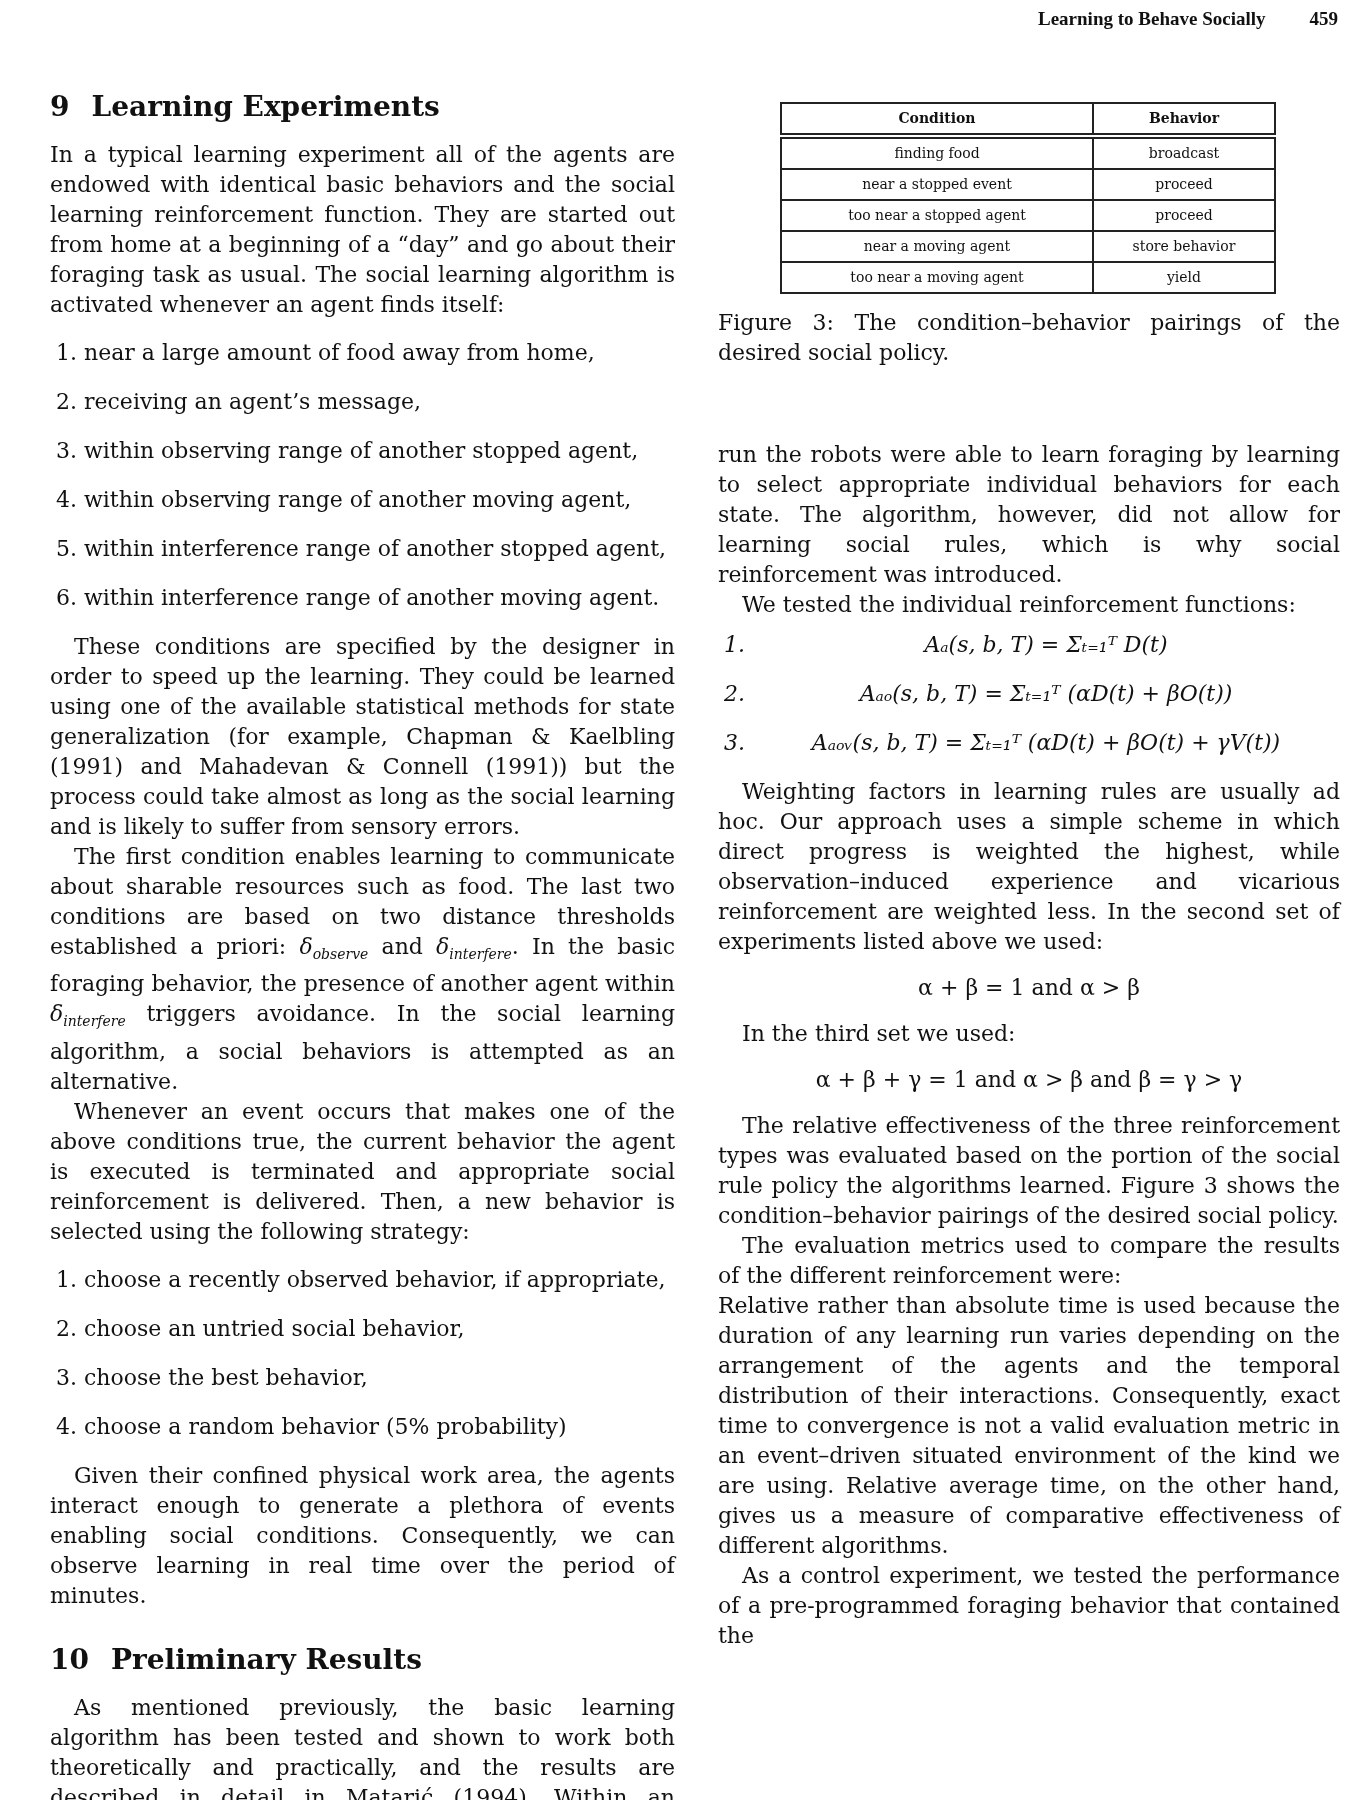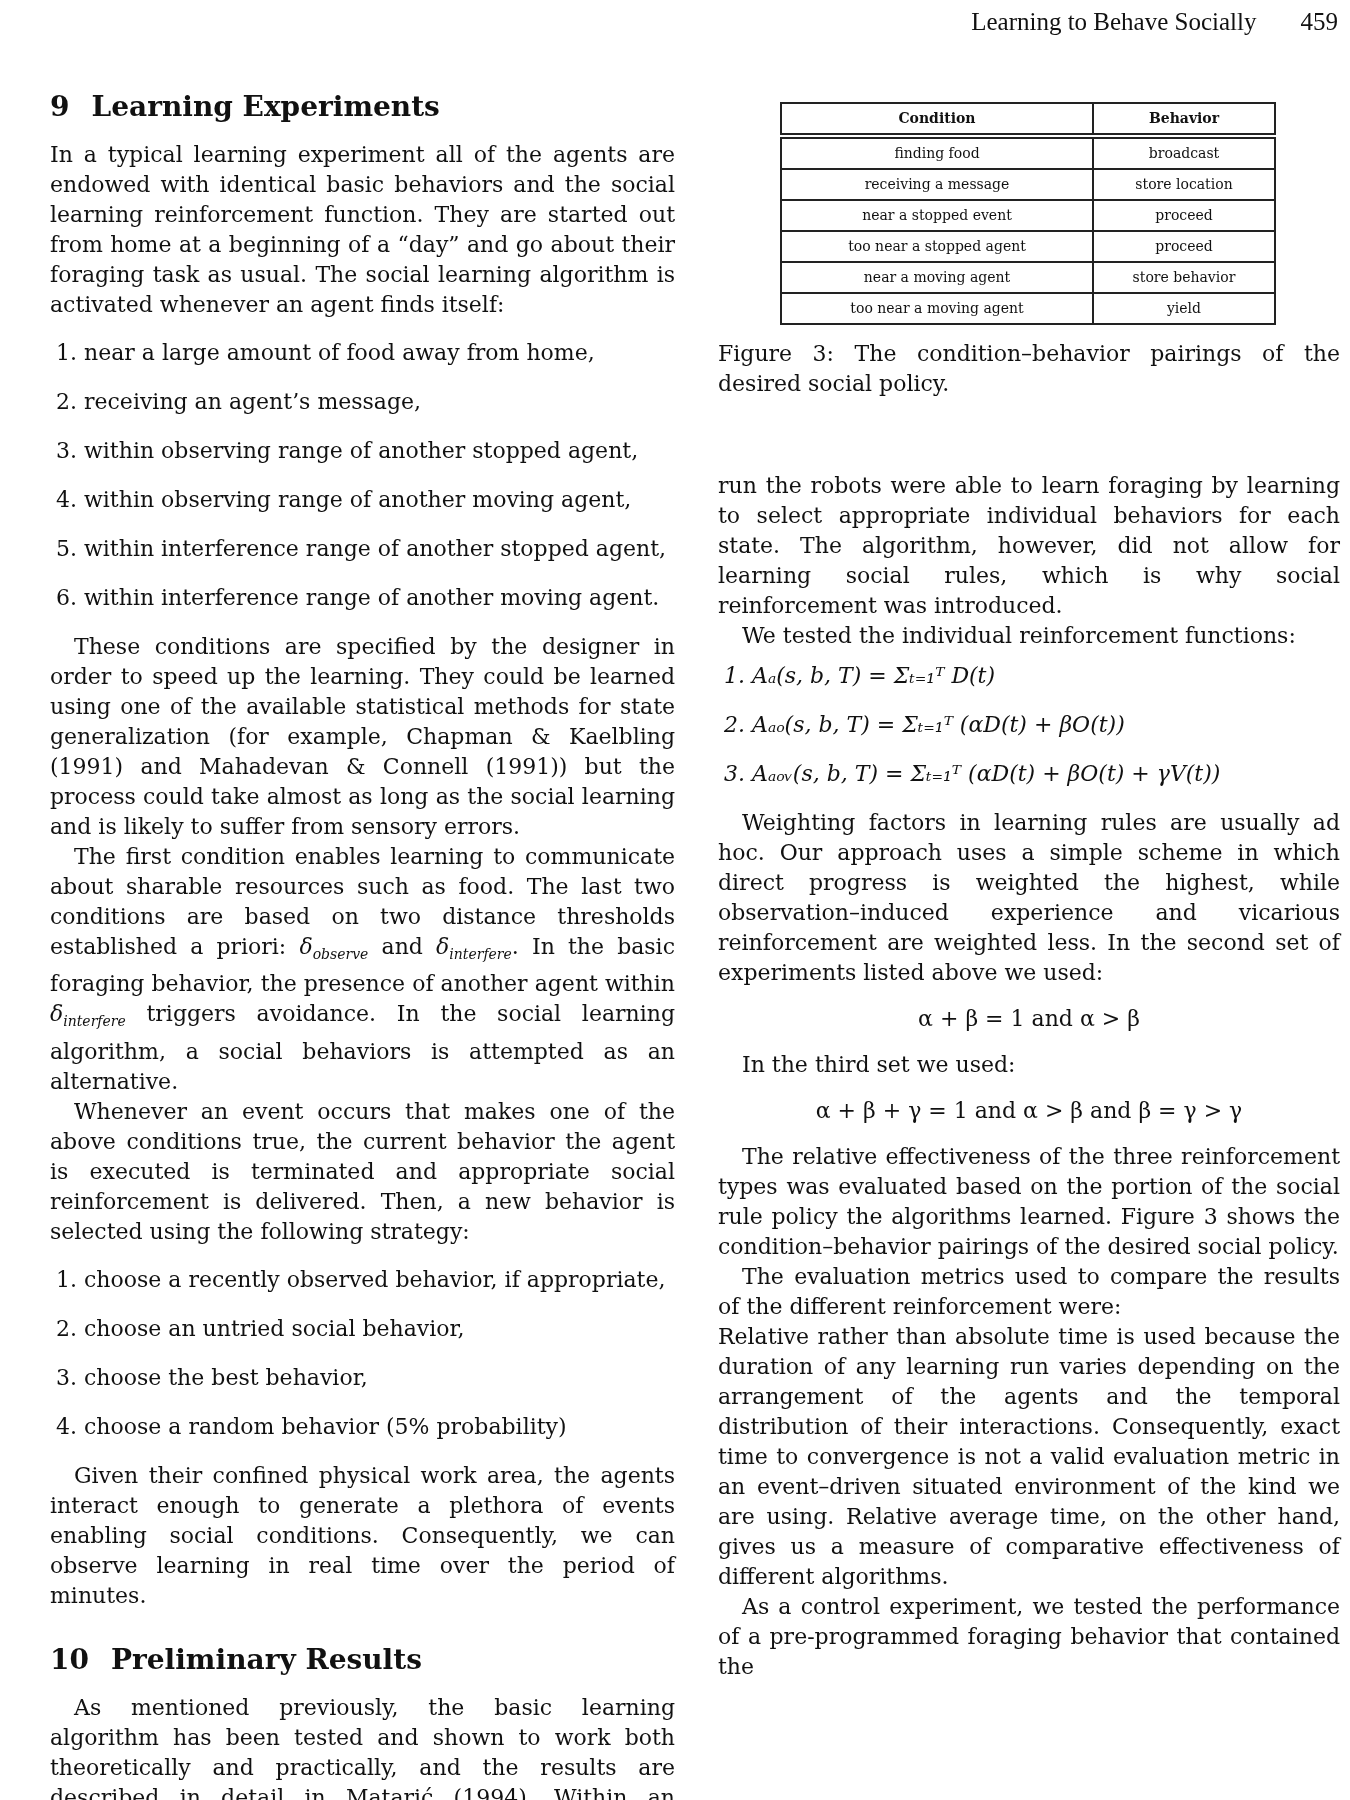--- a/index.html
+++ b/index.html
@@ -1,34 +1,34 @@
 <!DOCTYPE html>
 <html><head>
 <meta charset="utf-8">
 <style>
   html, body { margin:0; padding:0; background:#fff; }
   body { width:1350px; height:1800px; position:relative; overflow:hidden;
          font-family:"DejaVu Serif", serif; color:#111; }
   .running-head { position:absolute; top:8px; right:12px; font-family:"Liberation Serif", serif;
-                  font-weight:normal; font-size:25px; display:flex; gap:44px; }
+                  font-weight:bold; font-size:19px; display:flex; gap:44px; }
   .col { position:absolute; top:92px; font-size:22px; line-height:30px; }
   .left { left:50px; width:625px; }
   .right { left:718px; width:622px; }
   h2 { font-family:"DejaVu Serif", serif; font-size:28px; margin:0 0 18px 0; font-weight:bold; display:flex; gap:22px; }
   p { margin:0; text-align:justify; }
   p.indent { text-indent:24px; }
   ol { margin:18px 0 18px 0; padding-left:34px; }
   ol li { margin-bottom:19px; }
   .tbl { border-collapse:collapse; margin:6px 0 0 62px; font-size:14px; }
   .tbl td, .tbl th { border:2px solid #222; padding:0 10px; text-align:center; line-height:29px; }
   .tbl th { font-weight:bold; }
   .tbl thead tr { border-bottom:6px double #222; }
   .caption { margin-top:14px; margin-bottom:72px; }
   .eq { text-align:center; margin:16px 0; }
-  .math { font-style:italic; }
+  .math { font-style:italic;text-align:center; }
   sub.s { font-size:14px; font-style:italic; }
 </style>
 </head>
 <body>
 
 <div class="running-head">
   <span>Learning to Behave Socially</span>
   <span>459</span>
 </div>
 
@@ -70,24 +70,20 @@
         <th style="width:290px">Condition</th>
         <th style="width:160px">Behavior</th>
       </tr>
     </thead>
     <tbody>
       <tr>
           <td>finding food</td>
           <td>broadcast</td>
         </tr>
       <tr>
-          <td>receiving a message</td>
-          <td>store location</td>
-        </tr>
-      <tr>
           <td>near a stopped event</td>
           <td>proceed</td>
         </tr>
       <tr>
           <td>too near a stopped agent</td>
           <td>proceed</td>
         </tr>
       <tr>
           <td>near a moving agent</td>
           <td>store behavior</td>

